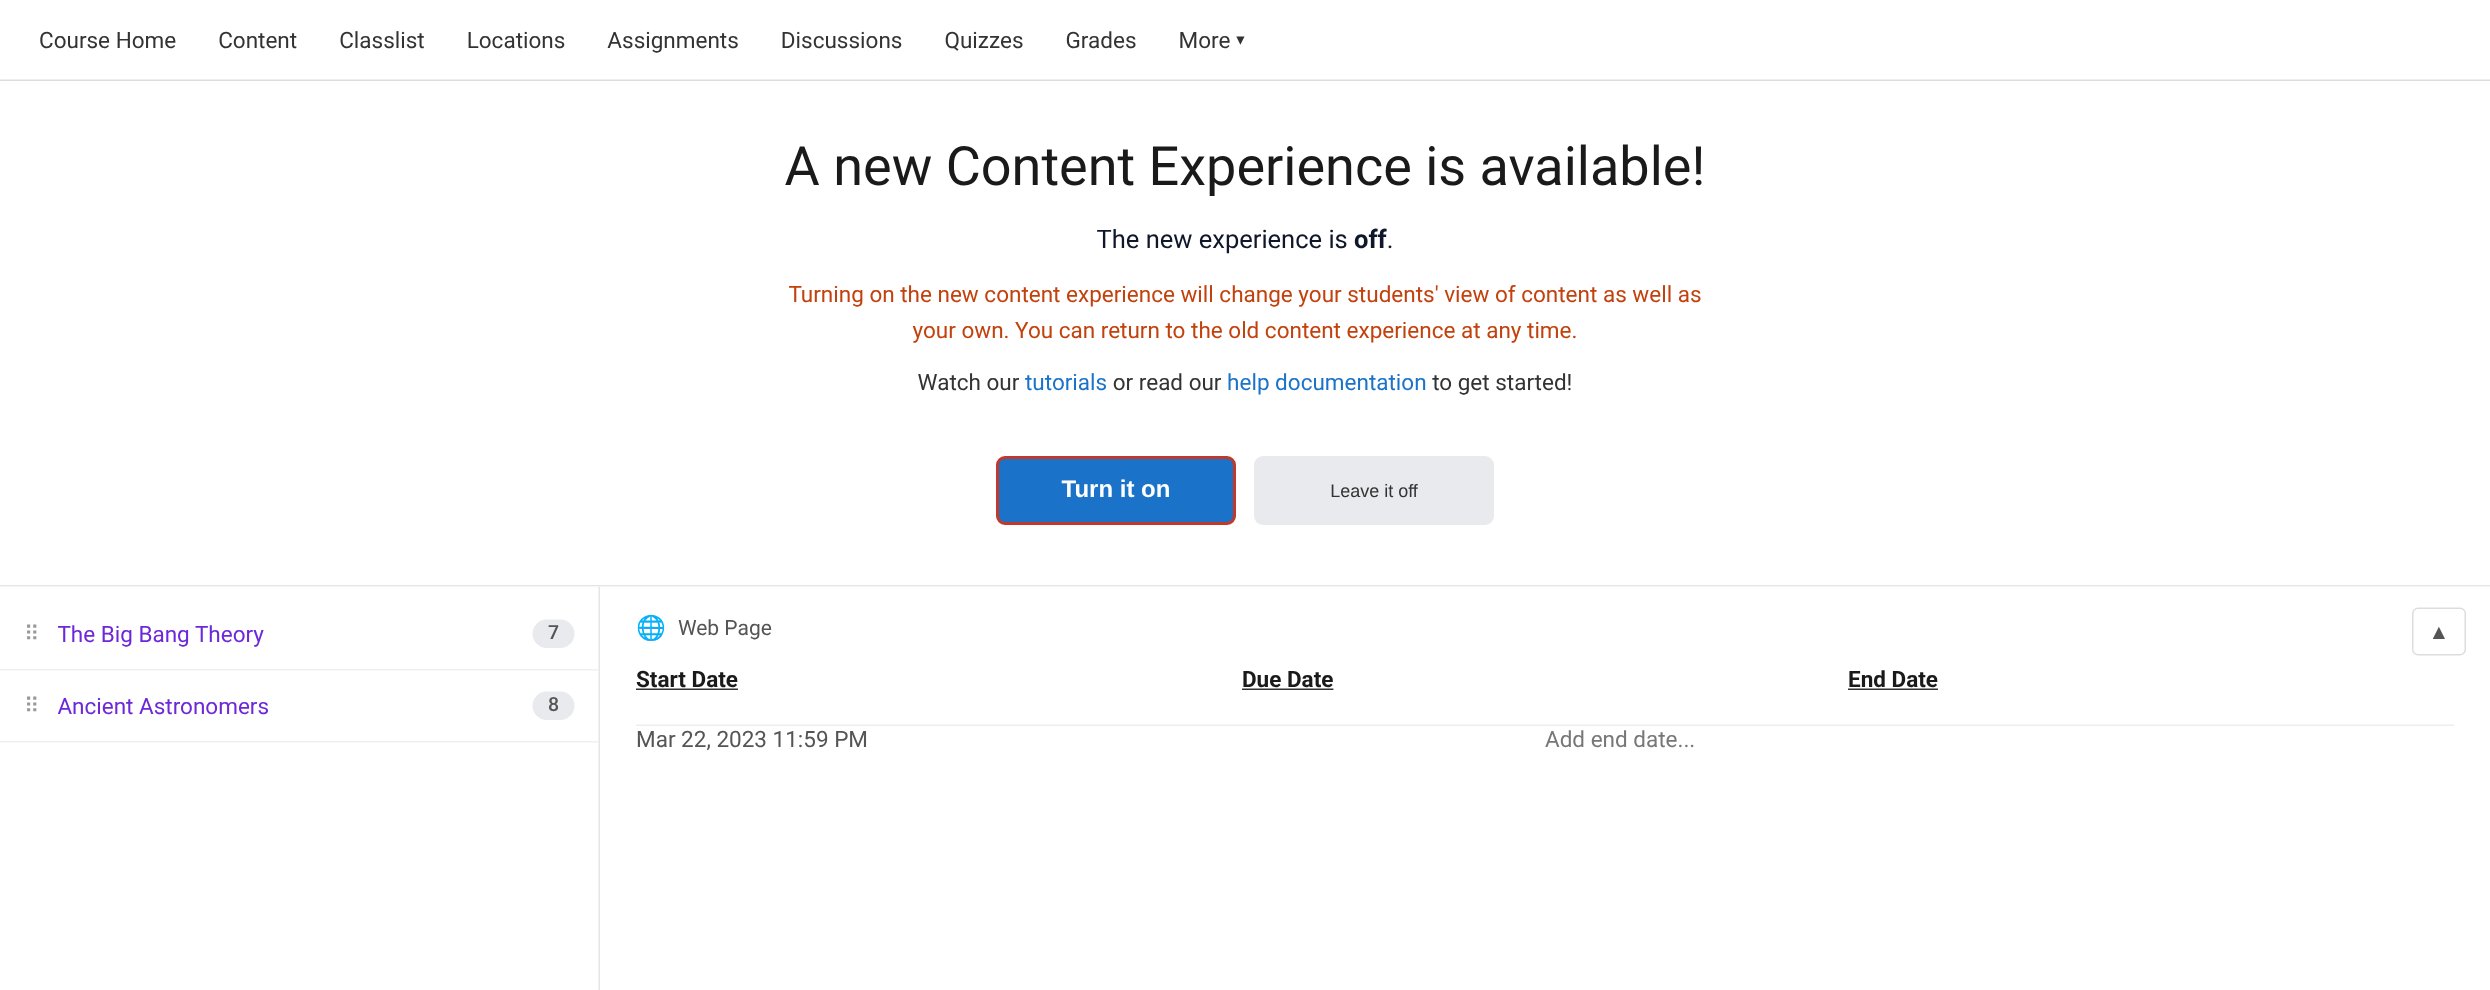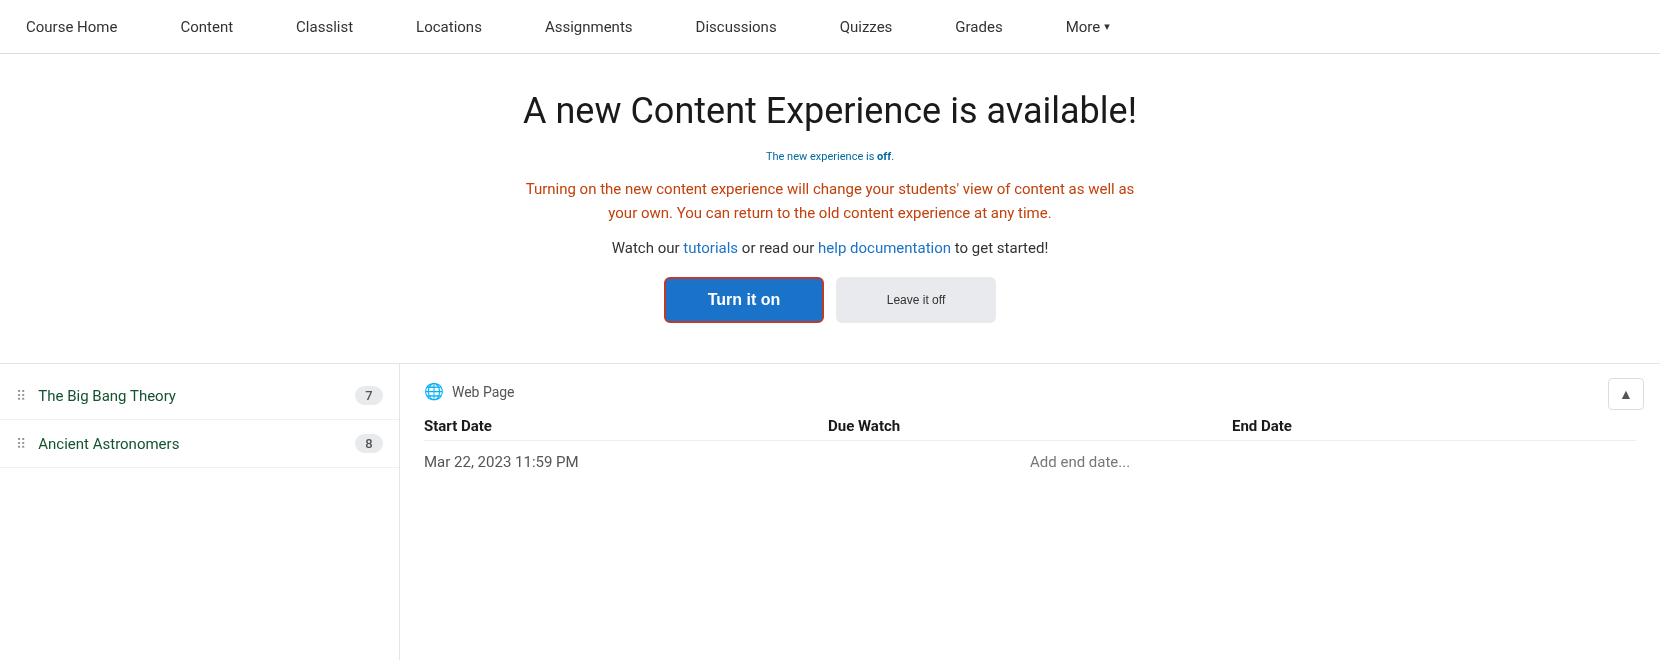--- a/index.html
+++ b/index.html
@@ -6,21 +6,20 @@
     body { font-family: -apple-system, BlinkMacSystemFont, 'Segoe UI', Roboto, Arial, sans-serif; background: #fff; color: #333; font-size: 15px; }
 
     
     .top-nav {
       display: flex;
       align-items: center;
       border-bottom: 1px solid #ddd;
       background: #fff;
       padding: 16px 12px;
       height: 54px;
-      gap: 35px;
     }
     .top-nav a {
       text-decoration: none;
       color: #333;
       padding: 0 14px;
       height: 54px;
       display: flex;
       align-items: center;
       font-size: 15px;
       white-space: nowrap;
@@ -50,38 +49,38 @@
       padding: 36px 20px 40px;
       border-bottom: 1px solid #e5e5e5;
     }
     .banner h1 {
       font-size: 36px;
       font-weight: 400;
       color: #1a1a1a;
       margin-bottom: 18px;
     }
     .banner .status-line {
-      font-size: 11px;
+      font-size: 17px;
       margin-bottom: 14px;
-      color: #0369a1;
+      color: #0f172a;
     }
     .banner .status-line strong {
       font-weight: 700;
     }
     .banner .description {
       font-size: 15px;
       color: #c2410c;
       max-width: 640px;
       margin: 0 auto 14px;
       line-height: 1.6;
     }
     .banner .links-line {
       font-size: 15px;
       color: #333;
-      margin-bottom: 20px;
+      margin-bottom: 40px;
     }
     .banner .links-line a {
       color: #1a73c8;
       text-decoration: none;
     }
     .banner .buttons {
       display: flex;
       justify-content: center;
       gap: 12px;
     }
@@ -135,21 +134,21 @@
     }
     .drag-handle {
       color: #999;
       font-size: 14px;
       margin-right: 12px;
       cursor: grab;
     }
     .item-title {
       flex: 1;
       font-size: 15px;
-      color: #14532d;
+      color: #6d28d9;
     }
     .item-count {
       background: #e8eaed;
       color: #555;
       border-radius: 12px;
       padding: 2px 10px;
       font-size: 13px;
       font-weight: 500;
       min-width: 28px;
       text-align: center;
@@ -170,23 +169,23 @@
       font-size: 14px;
       color: #555;
       margin-bottom: 16px;
     }
     .globe-icon {
       font-size: 16px;
     }
     .date-row-header {
       display: flex;
       gap: 0;
-      margin-bottom: 12px;
       border-bottom: 1px solid #eee;
-      padding-bottom: 5px;
+      padding-bottom: 21px;
+      text-decoration: underline;
     }
     .date-col {
       flex: 1;
       font-weight: 700;
       font-size: 15px;
       color: #1a1a1a;
     }
     .date-row-values {
       display: flex;
       gap: 0;
@@ -273,21 +272,21 @@
     <div class="content-panel">
       <button class="collapse-btn">▲</button>
 
       <div class="web-page-row">
         <span class="globe-icon">🌐</span>
         <span>Web Page</span>
       </div>
 
       <div class="date-row-header">
         <div class="date-col">Start Date</div>
-        <div class="date-col">Due Watch</div>
+        <div class="date-col">Due Date</div>
         <div class="date-col">End Date</div>
       </div>
 
       <div class="date-row-values">
         <div class="date-val">Mar 22, 2023 11:59 PM</div>
         <div class="date-val add">Add end date...</div>
       </div>
     </div>
 
   </div>

